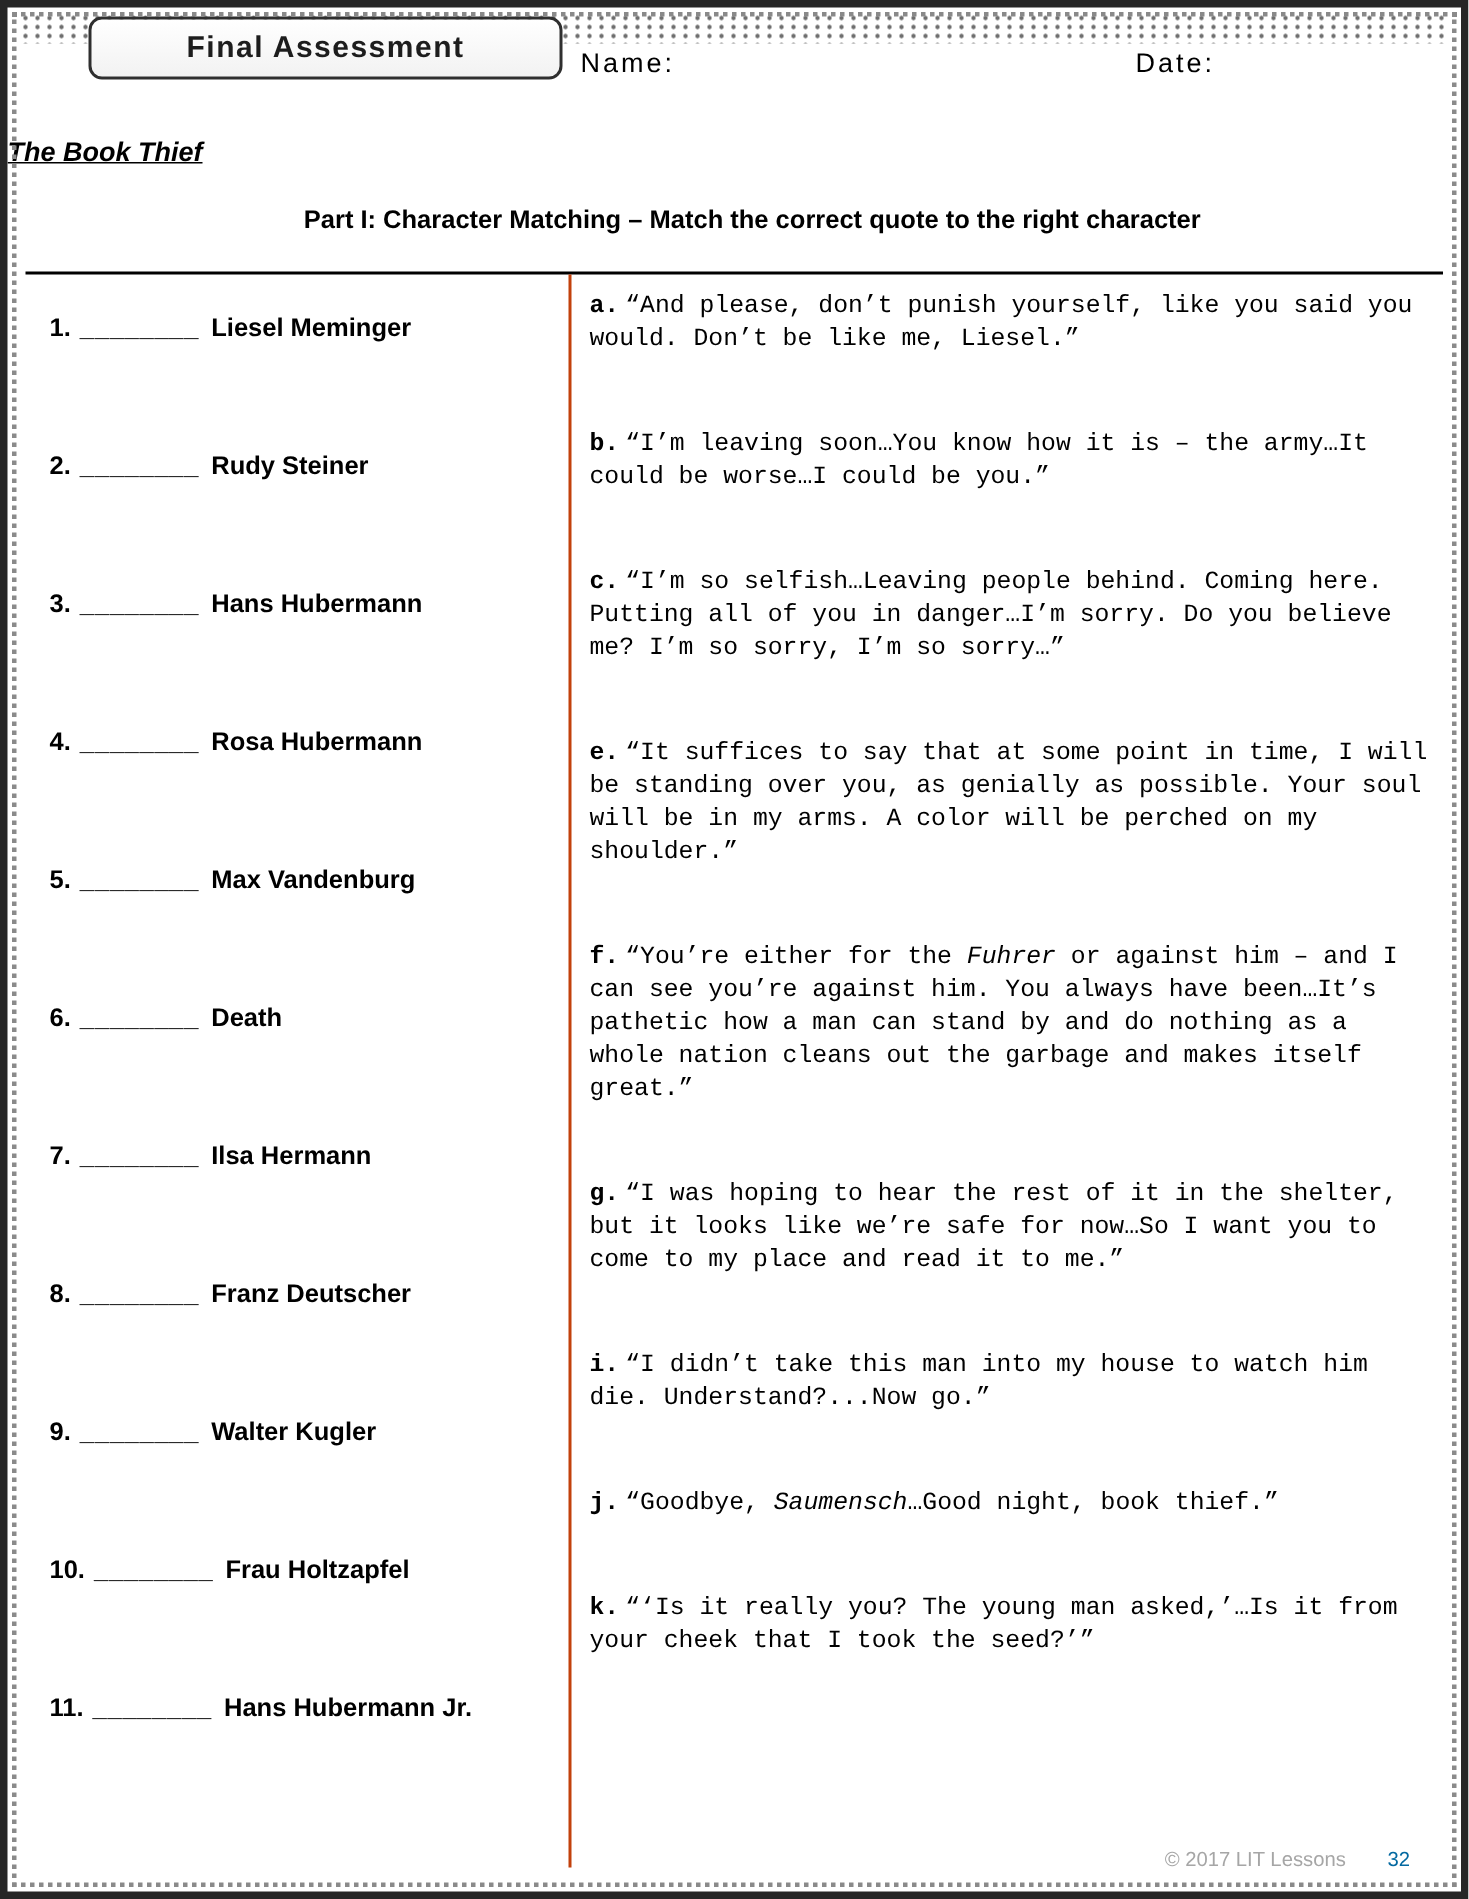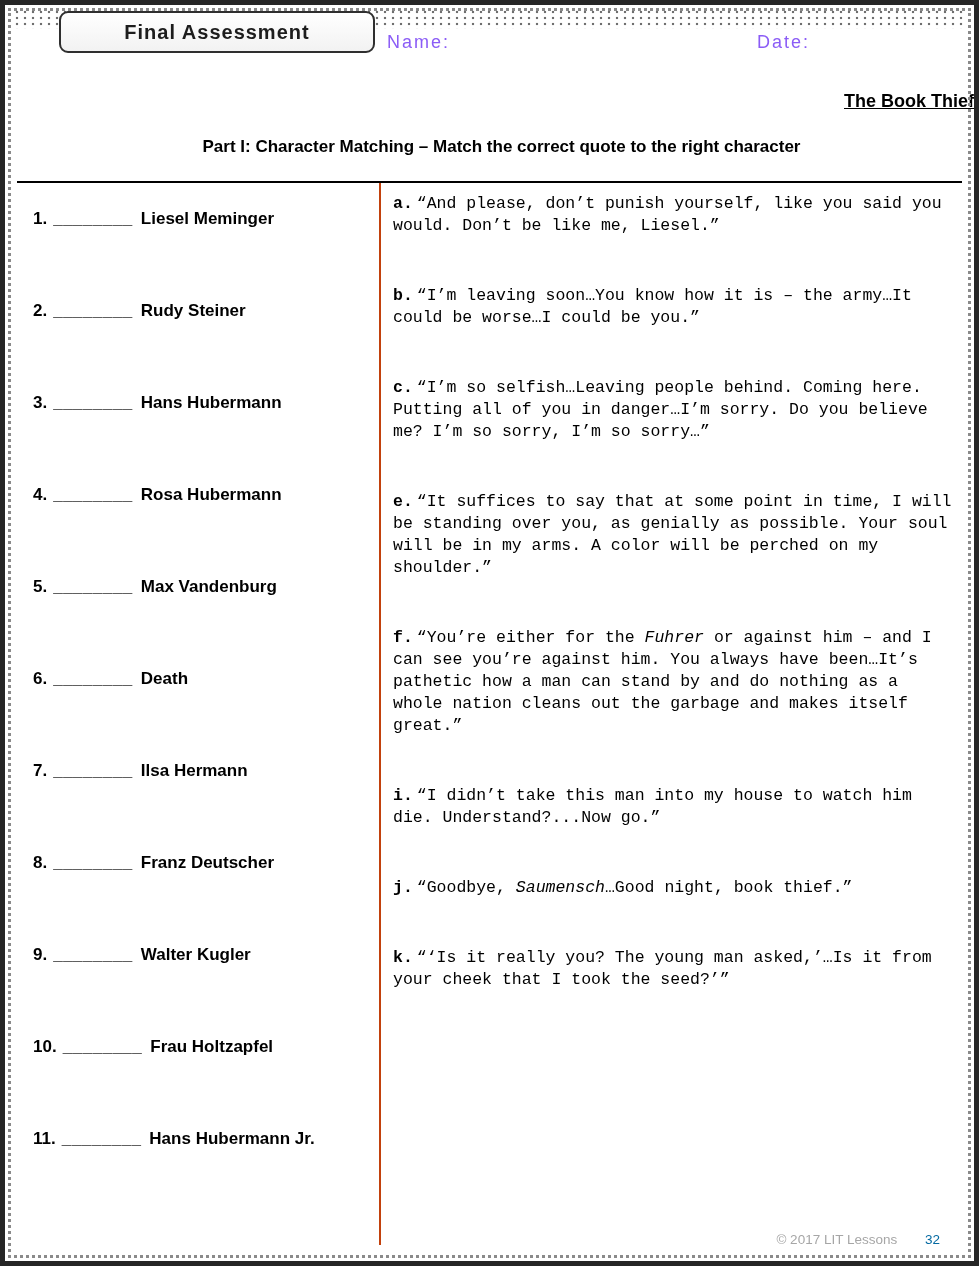--- a/index.html
+++ b/index.html
@@ -48,32 +48,33 @@
     font-size: 20px;
     font-weight: bold;
     letter-spacing: 1px;
     color: #1d1d1d;
   }
   .field-label {
     position: absolute;
     top: 27px;
     font-size: 18px;
     letter-spacing: 2px;
-    color: #8b5cf6;
+    color: #000000;
     z-index: 2;
   }
   .name-label { left: 382px; }
   .date-label { left: 752px; }
 
   .doc-title {
     position: absolute;
     top: 86px; left: 0; right: 0;
-    text-align: right;
+    text-align: left;
     font-size: 18px;
     font-weight: bold;
+    font-style: italic;
     text-decoration: underline;
   }
   .part-heading {
     position: absolute;
     top: 132px; left: 0; right: 0;
     text-align: center;
     font-size: 17px;
     font-weight: bold;
     padding-left: 24px;
   }
@@ -156,20 +157,21 @@
         <div class="char-row"><span class="char-num">9.</span><span class="char-blank">________</span><span class="char-name">Walter Kugler</span></div>
         <div class="char-row"><span class="char-num">10.</span><span class="char-blank">________</span><span class="char-name">Frau Holtzapfel</span></div>
         <div class="char-row"><span class="char-num">11.</span><span class="char-blank">________</span><span class="char-name">Hans Hubermann Jr.</span></div>
       </div>
     <div class="right-col">
         <div class="quote"><span class="quote-letter">a.</span><span class="seg">“And please, don’t punish yourself, like you said you would. Don’t be like me, Liesel.”</span></div>
         <div class="quote"><span class="quote-letter">b.</span><span class="seg">“I’m leaving soon…You know how it is – the army…It could be worse…I could be you.”</span></div>
         <div class="quote"><span class="quote-letter">c.</span><span class="seg">“I’m so selfish…Leaving people behind. Coming here. Putting all of you in danger…I’m sorry. Do you believe me? I’m so sorry, I’m so sorry…”</span></div>
         <div class="quote"><span class="quote-letter">e.</span><span class="seg">“It suffices to say that at some point in time, I will be standing over you, as genially as possible. Your soul will be in my arms. A color will be perched on my shoulder.”</span></div>
         <div class="quote"><span class="quote-letter">f.</span><span class="seg">“You’re either for the </span><span class="seg italic">Fuhrer</span><span class="seg"> or against him – and I can see you’re against him. You always have been…It’s pathetic how a man can stand by and do nothing as a whole nation cleans out the garbage and makes itself great.”</span></div>
+        <div class="quote"><span class="quote-letter">g.</span><span class="seg">“I was hoping to hear the rest of it in the shelter, but it looks like we’re safe for now…So I want you to come to my place and read it to me.”</span></div>
         <div class="quote"><span class="quote-letter">i.</span><span class="seg">“I didn’t take this man into my house to watch him die. Understand?...Now go.”</span></div>
         <div class="quote"><span class="quote-letter">j.</span><span class="seg">“Goodbye, </span><span class="seg italic">Saumensch</span><span class="seg">…Good night, book thief.”</span></div>
         <div class="quote"><span class="quote-letter">k.</span><span class="seg">“‘Is it really you? The young man asked,’…Is it from your cheek that I took the seed?’”</span></div>
       </div>
   </div>
 
   <div class="footer">
     <span>© 2017 LIT Lessons</span>
     <span class="page-num">32</span>
   </div>

